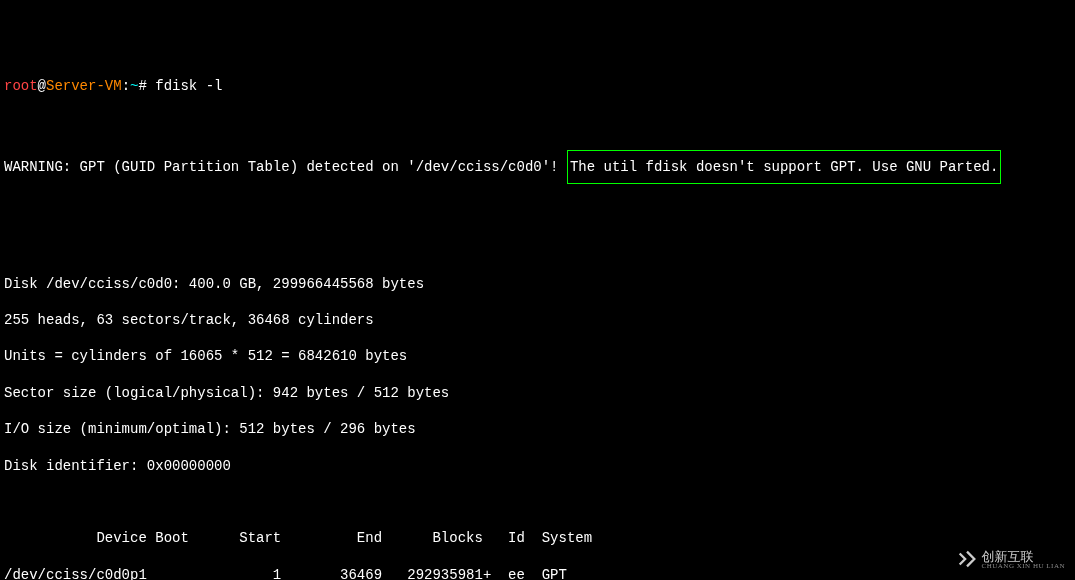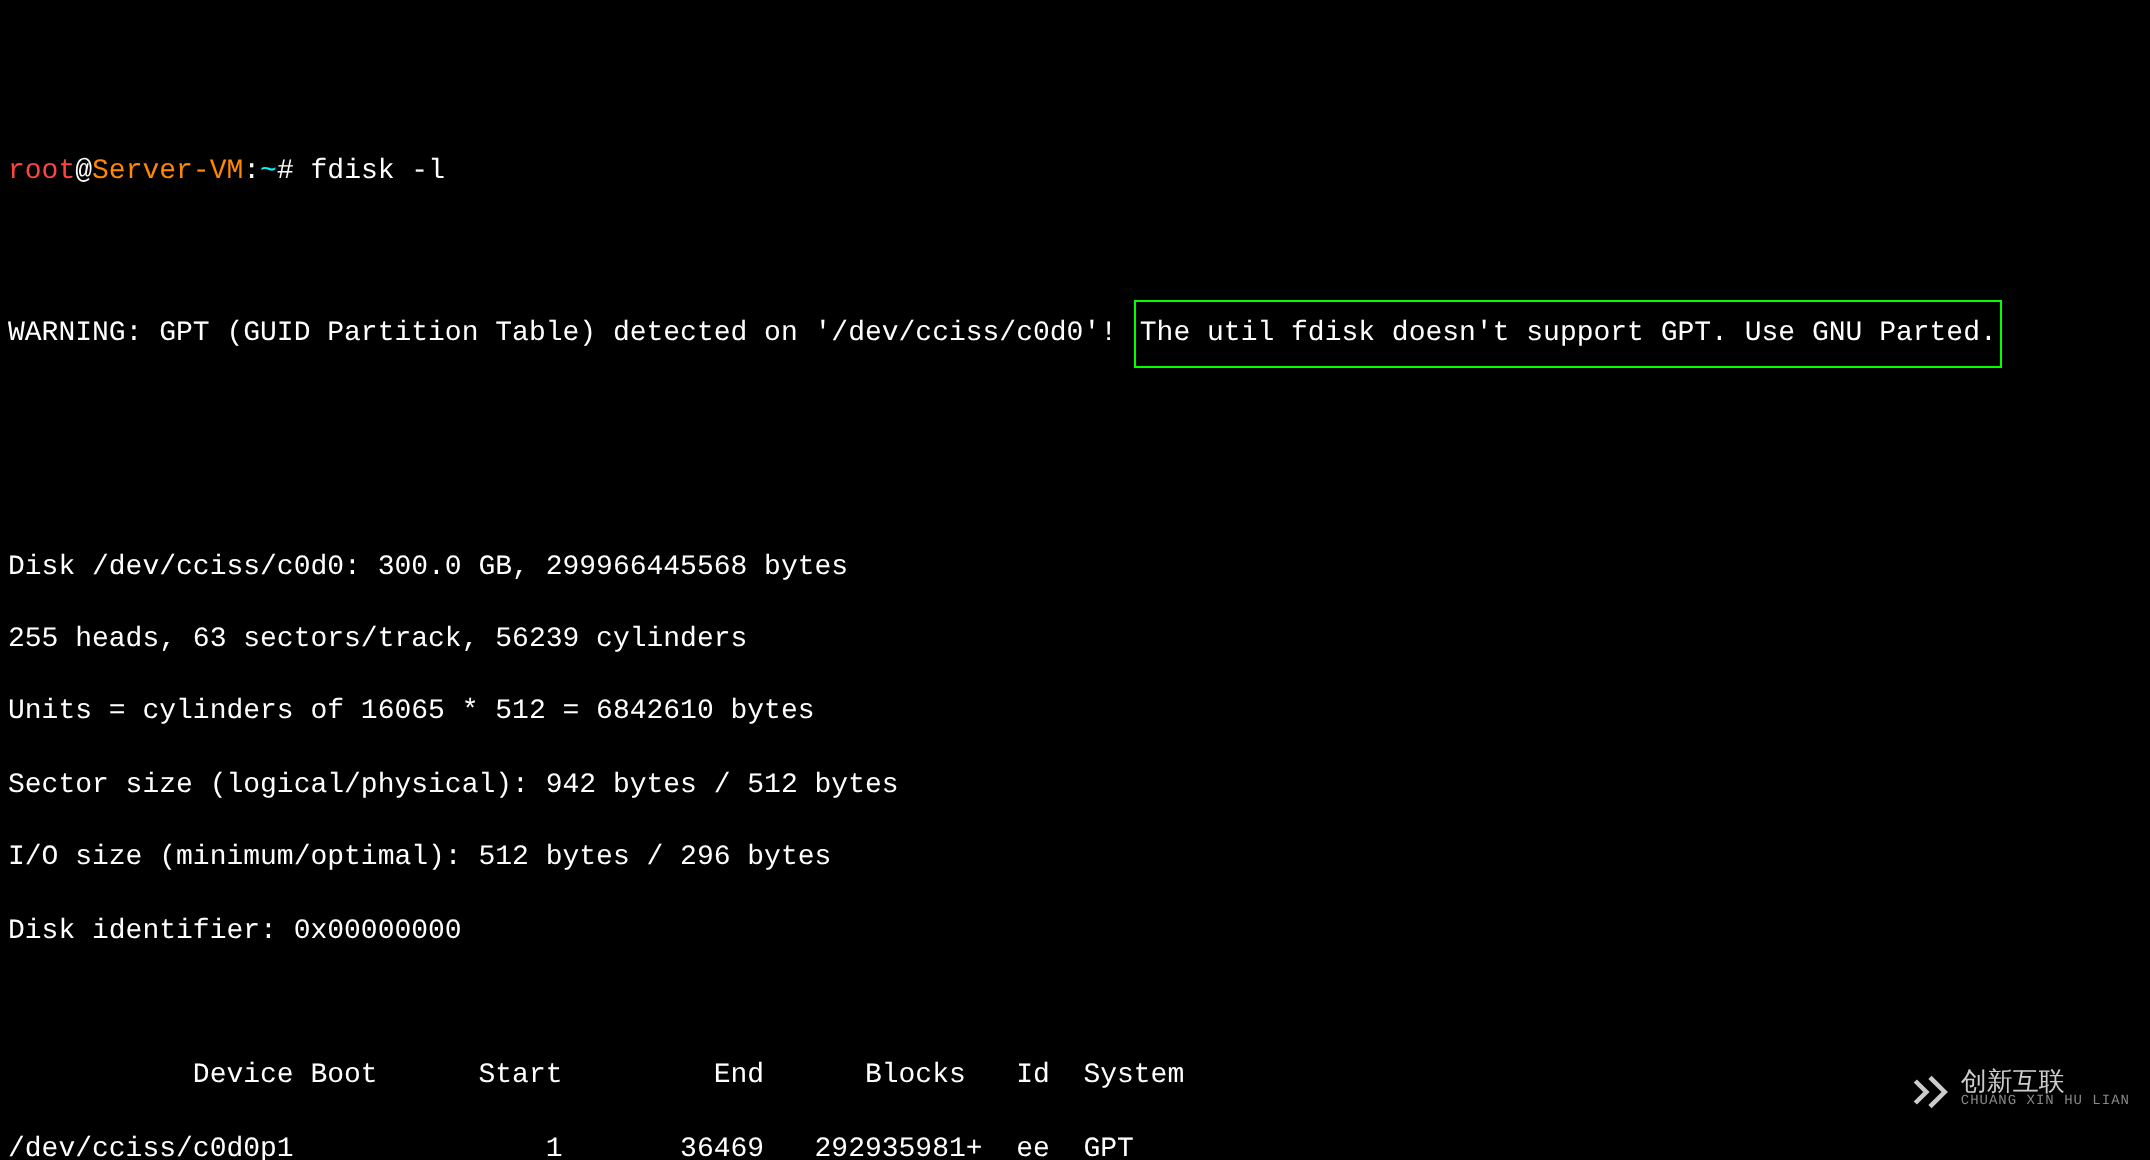--- a/index.html
+++ b/index.html
@@ -19,27 +19,27 @@
     .red { color: #ff4444; }
     .orange { color: #ff8800; }
     .cyan { color: #00ffff; }
     .green-box {
       border: 1px solid #00ff00;
       padding: 7px 2px;
       display: inline-block;
     }
     .watermark {
       position: absolute;
-      bottom: 23px;
+      bottom: 10px;
       right: 10px;
-      font-family: Liberation Mono, monospace;
+      font-family: Liberation Serif, serif;
       font-size: 12px;
       color: #888;
       display: flex;
-      align-items: flex-start;
+      align-items: flex-end;
       gap: 4px;
     }
     .watermark-logo {
       width: 22px;
       height: 22px;
       color: #ccc;
     }
     .watermark-text { display: flex; flex-direction: column; line-height: 1; }
     .watermark-cn { font-size: 13px; color: #ccc; }
     .watermark-en { font-size: 7px; color: #888; letter-spacing: 0.5px; }
@@ -48,22 +48,22 @@
 </head>
 <body>
 
 
 
 <span class="line nowrap"><span class="red">root</span><span>@</span><span class="orange">Server-VM</span><span>:</span><span class="cyan">~</span><span>#</span> <span>fdisk -l</span></span>
 <span class="line"> </span>
 <span class="line nowrap"><span>WARNING: GPT (GUID Partition Table) detected on '/dev/cciss/c0d0'!</span> <span class="green-box">The util fdisk doesn't support GPT. Use GNU Parted.</span></span>
 <span class="line"> </span>
 <span class="line"> </span>
-<span class="line">Disk /dev/cciss/c0d0: 300.0 GB, 299966445568 bytes</span>
-<span class="line">255 heads, 63 sectors/track, 56239 cylinders</span>
+<span class="line">Disk /dev/cciss/c0d0: 400.0 GB, 299966445568 bytes</span>
+<span class="line">255 heads, 63 sectors/track, 36468 cylinders</span>
 <span class="line">Units = cylinders of 16065 * 512 = 6842610 bytes</span>
 <span class="line">Sector size (logical/physical): 942 bytes / 512 bytes</span>
 <span class="line">I/O size (minimum/optimal): 512 bytes / 296 bytes</span>
 <span class="line">Disk identifier: 0x00000000</span>
 <span class="line"> </span>
 <span class="line">           Device Boot      Start         End      Blocks   Id  System</span>
 <span class="line">/dev/cciss/c0d0p1               1       36469   292935981+  ee  GPT</span>
 
 
 

